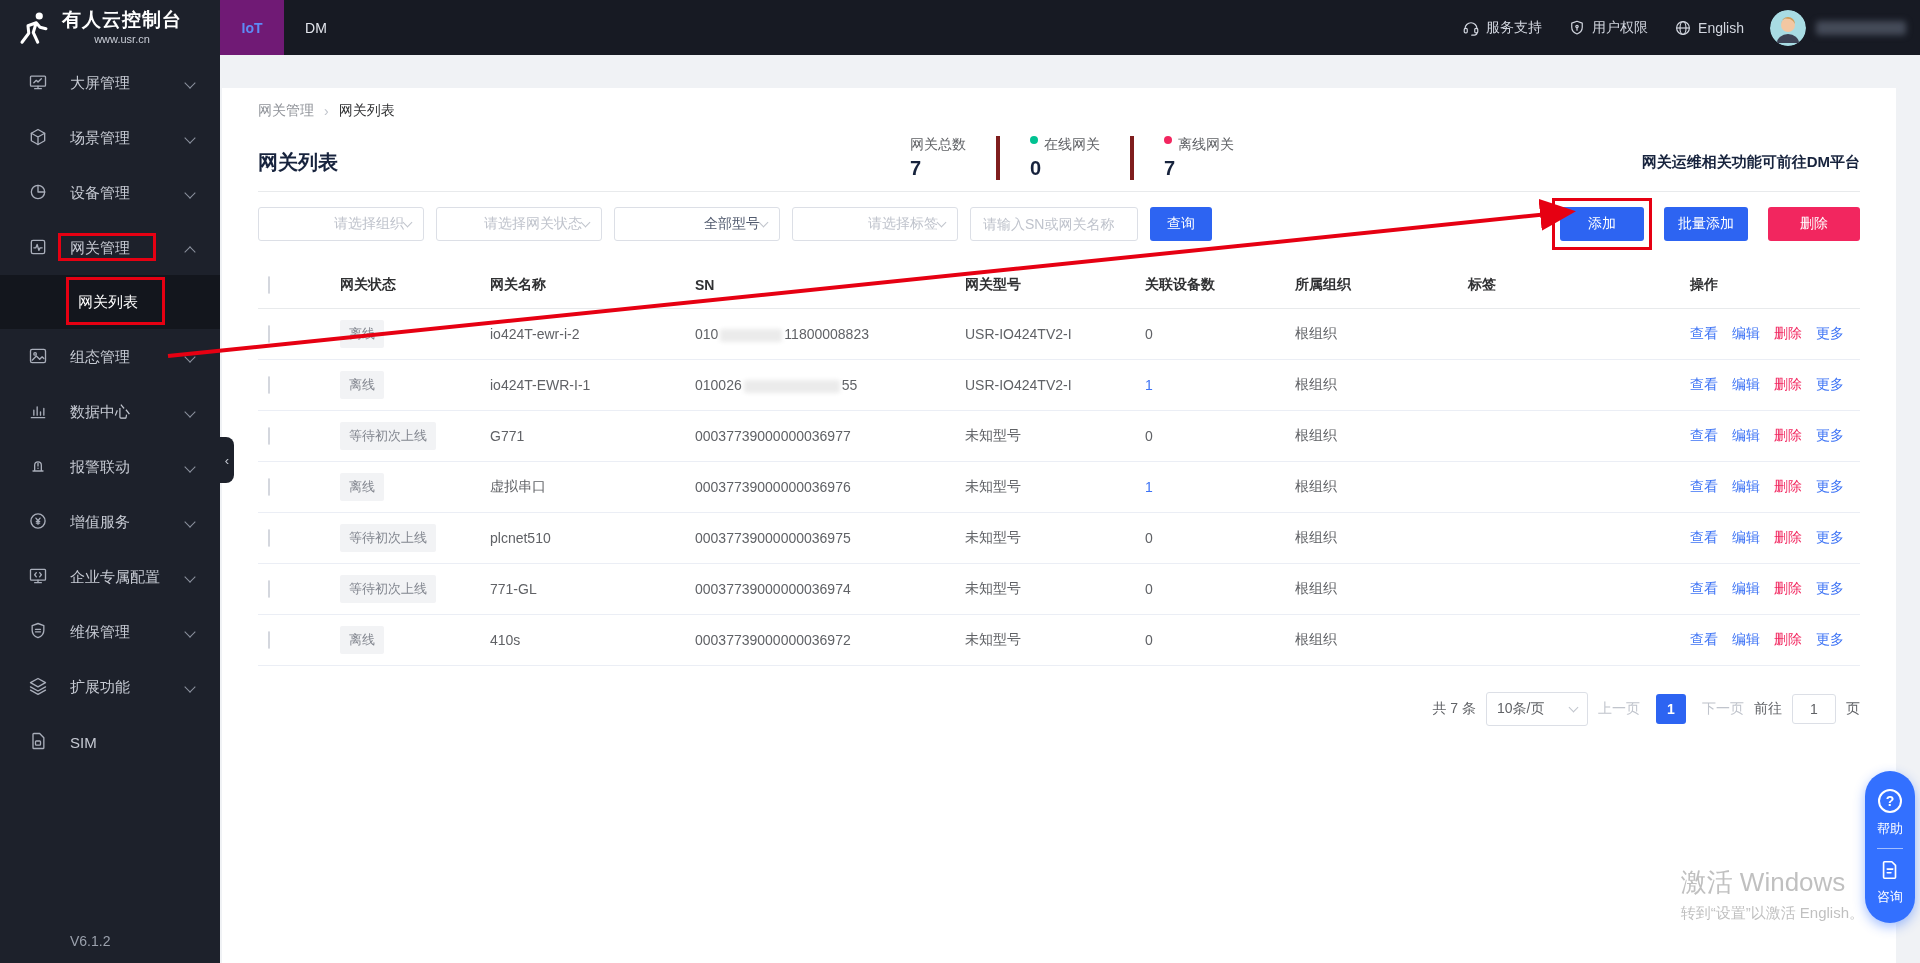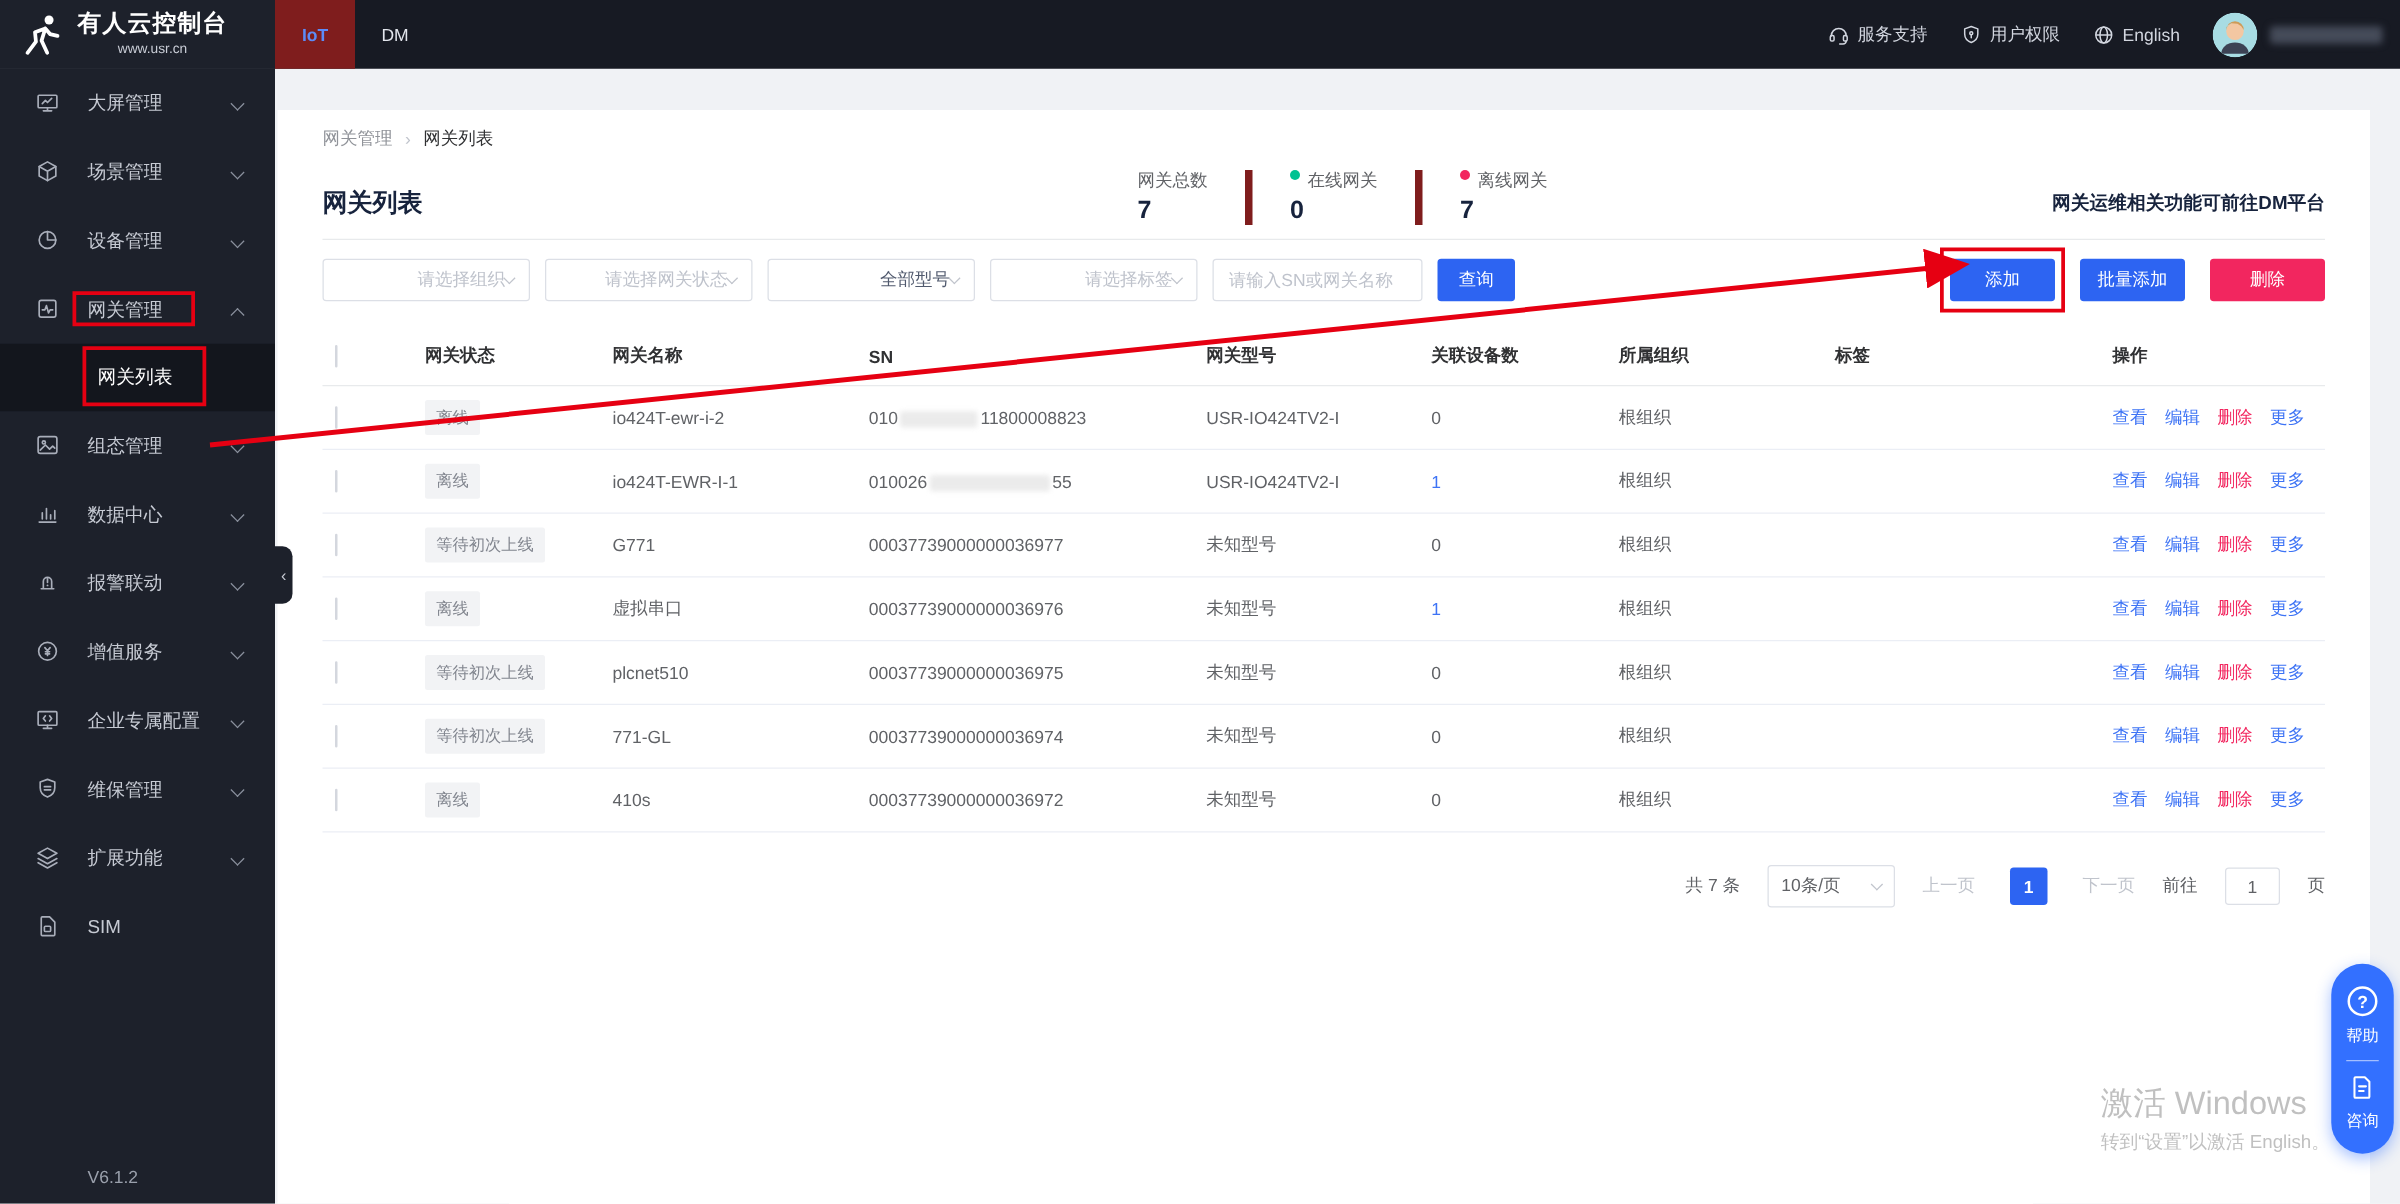--- a/index.html
+++ b/index.html
@@ -9,21 +9,21 @@
     font-family:"Liberation Sans","DejaVu Sans",sans-serif; font-size:14px; color:#606266;
   }
   
   .app-header { position:absolute; top:0; left:0; right:0; height:55px; background:#171A23; display:flex; z-index:30; }
   .logo { width:220px; background:#1D212B; display:flex; align-items:center; gap:10px; padding-left:16px; flex:none; }
   .logo-icon { width:36px; height:36px; flex:none; }
   .brand-title { color:#FFF; font-size:19px; font-weight:bold; letter-spacing:1px; line-height:1.1; }
   .brand-sub { color:#C9CDD6; font-size:11px; text-align:center; margin-top:2px; }
   .top-tabs { display:flex; }
   .tab { width:64px; display:flex; align-items:center; justify-content:center; color:#E3E6ED; cursor:pointer; }
-  .tab.active { background:#7f1d1d; color:#5D8BF7; font-weight:bold; }
+  .tab.active { background:#701a75; color:#5D8BF7; font-weight:bold; }
   .header-right { margin-left:auto; display:flex; align-items:center; gap:26px; padding-right:14px; color:#D2D6DF; }
   .hlink { display:flex; align-items:center; gap:6px; cursor:pointer; }
   .hlink svg { width:18px; height:18px; }
   .avatar { width:36px; height:36px; border-radius:50%; overflow:hidden; flex:none; cursor:pointer; }
   .username-redacted { width:90px; height:14px; background:#454B59; filter:blur(3px); border-radius:3px; margin-left:-16px; }
   
   .sidebar { position:absolute; top:55px; left:0; width:220px; bottom:0; background:#1D212B; z-index:25; }
   .side-item { position:relative; height:55px; color:#C6CAD3; font-size:15px; cursor:pointer; }
   .s-icon { position:absolute; left:28px; top:17px; width:20px; height:20px; color:#A9AEBA; }
   .s-icon svg { width:20px; height:20px; display:block; }
@@ -42,21 +42,21 @@
   
   .main { position:absolute; left:220px; top:55px; right:0; bottom:0; background:#F0F2F5; }
   .card { position:absolute; left:2px; top:33px; right:24px; bottom:0; background:#FFF; padding:0 36px; }
   .breadcrumb { padding-top:14px; display:flex; align-items:center; gap:10px; }
   .bc-root { color:#909399; cursor:pointer; }
   .bc-sep { color:#C0C4CC; }
   .bc-current { color:#303133; }
   .title-row { position:relative; margin-top:14px; height:58px; border-bottom:1px solid #E8EAEC; display:flex; align-items:center; }
   .page-title { font-size:20px; font-weight:bold; color:#17233D; }
   .stats { position:absolute; left:652px; top:2px; display:flex; }
-  .stat { padding:0 30px; border-left:6px solid #7f1d1d; }
+  .stat { padding:0 30px; border-left:4px solid #7f1d1d; }
   .stat:first-child { border-left:none; padding-left:0; }
   .stat-label { display:flex; gap:6px; color:#606266; }
   .dot { width:8px; height:8px; border-radius:50%; display:inline-block; }
   .stat-value { font-size:20px; font-weight:bold; color:#17233D; margin-top:3px; }
   .dm-note { margin-left:auto; color:#17233D; font-weight:bold; font-size:15px; }
   
   .filter-row { margin-top:15px; display:flex; align-items:center; gap:12px; }
   .select { width:166px; height:34px; border:1px solid #DCDFE6; border-radius:3px; display:flex; align-items:center; justify-content:flex-end; padding:0 12px; color:#BFC3CC; background:#FFF; cursor:pointer; }
   .select .chev { width:7px; height:7px; border-width:1.2px; color:#C0C4CC; margin-top:-3px; }
   .sel-text.selected { color:#515A6E; }
@@ -82,21 +82,21 @@
   .c-org { width:173px; flex:none; }
   .c-tags { width:222px; flex:none; }
   .c-ops { flex:1; }
   .checkbox { width:15px; height:15px; border:1px solid #D4D7DE; border-radius:2px; background:#FFF; margin-left:10px; cursor:pointer; }
   .badge { display:inline-block; padding:5px 9px; background:#F2F3F5; color:#82868F; font-size:13px; border-radius:2px; }
   .link { color:#3D73F5; cursor:pointer; }
   .link.danger { color:#F2265F; }
   .ops { display:flex; gap:14px; }
   .redact { display:inline-block; width:70px; height:13px; background:#EBEBEB; filter:blur(2px); border-radius:2px; vertical-align:middle; margin:0 2px; }
   
-  .pagination { display:flex; justify-content:flex-end; align-items:center; margin-top:26px; gap:22px; color:#606266; }
+  .pagination { display:flex; justify-content:flex-end; align-items:center; margin-top:26px; gap:10px; color:#606266; }
   .pg-size { width:102px; height:30px; border:1px solid #DCDFE6; border-radius:3px; display:flex; align-items:center; justify-content:space-between; padding:16px 10px; cursor:pointer; }
   .pg-size .chev { width:7px; height:7px; border-width:1.2px; color:#C0C4CC; margin-top:-3px; }
   .pg-prev, .pg-next { color:#C0C4CC; cursor:default; }
   .pg-cur { width:30px; height:30px; background:#2D64F2; color:#FFF; display:flex; align-items:center; justify-content:center; border-radius:3px; font-weight:bold; margin:0 6px; cursor:pointer; }
   .pg-goto-input { width:44px; height:30px; border:1px solid #DCDFE6; border-radius:3px; text-align:center; color:#606266; outline:none; font-family:inherit; font-size:14px; }
   
   .watermark { position:absolute; right:56px; bottom:40px; color:rgba(150,150,150,0.6); pointer-events:none; }
   .wm1 { font-size:26px; }
   .wm2 { font-size:15px; margin-top:4px; }
   .float-widget { position:absolute; right:5px; top:716px; width:50px; height:152px; background:#3370FF; border-radius:26px; color:#FFF; display:flex; flex-direction:column; align-items:center; justify-content:center; gap:7px; box-shadow:0 4px 12px rgba(51,112,255,0.45); cursor:pointer; }

